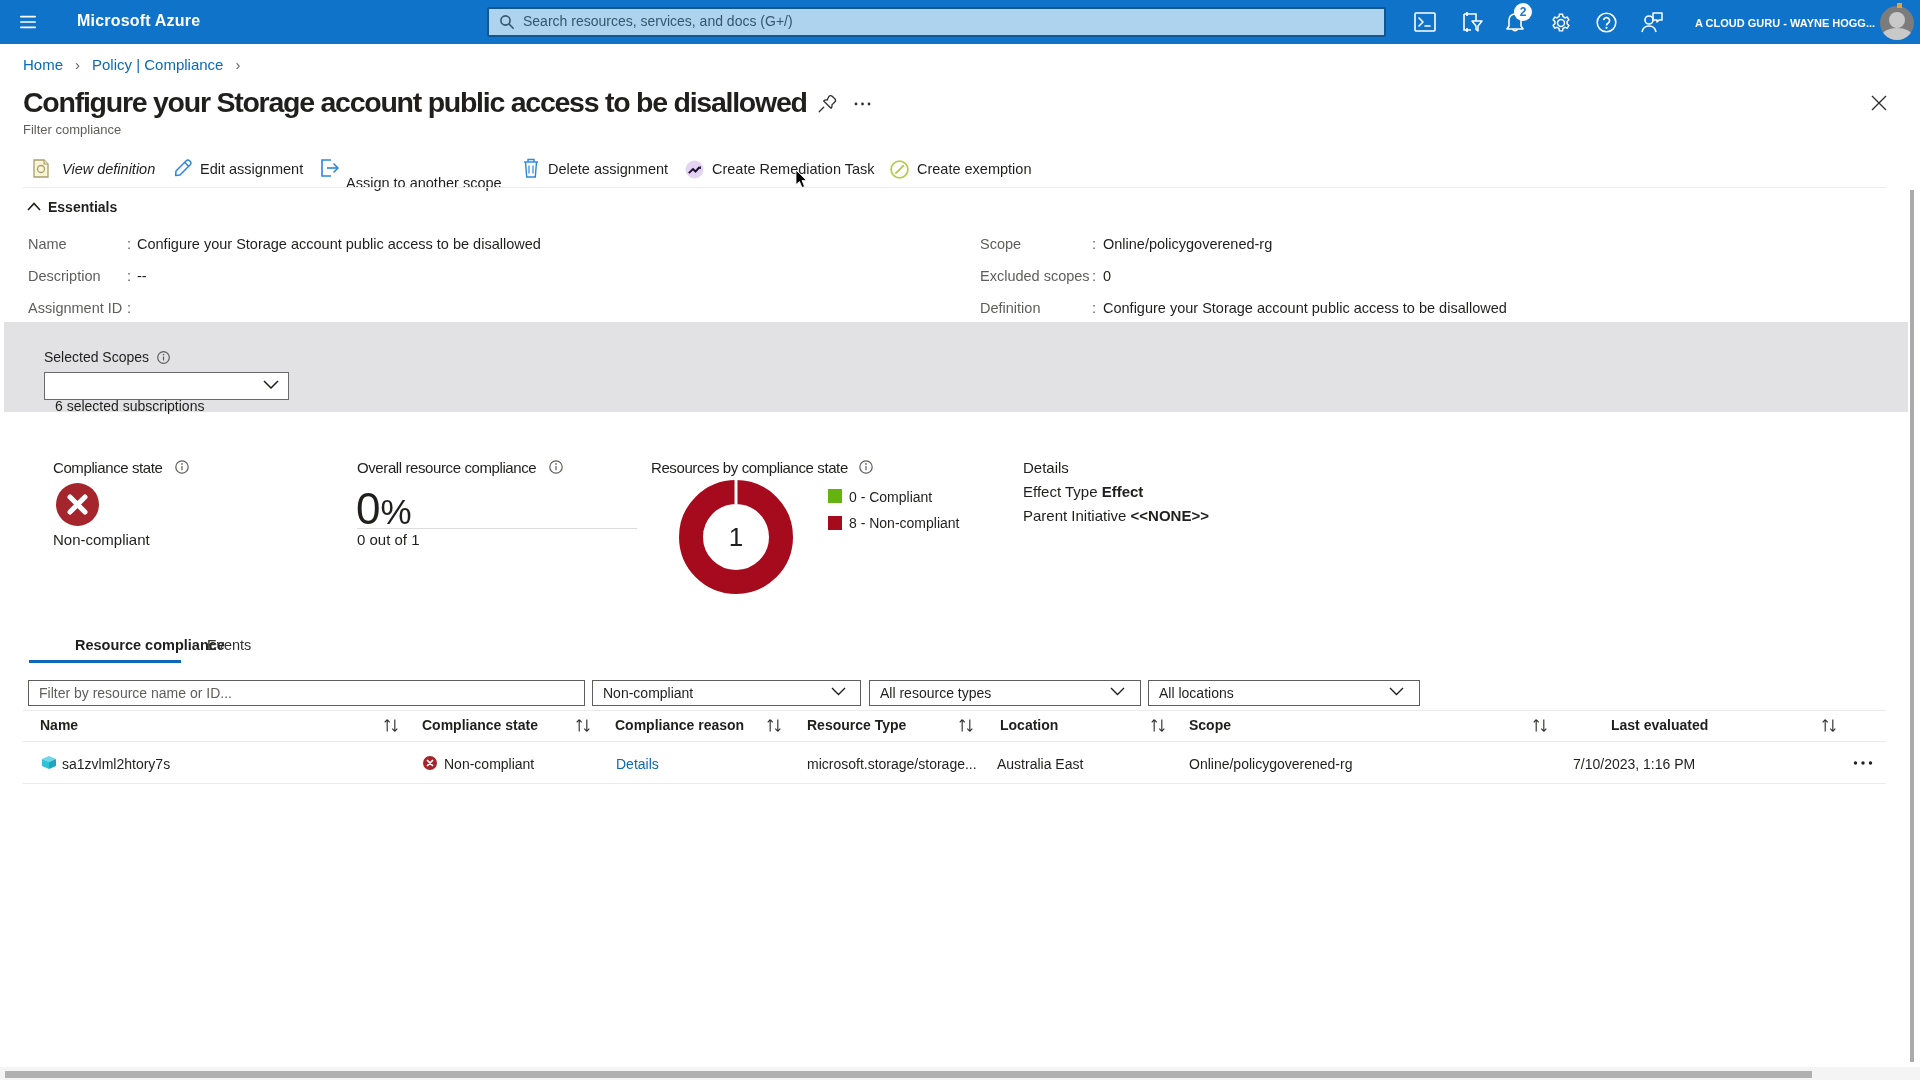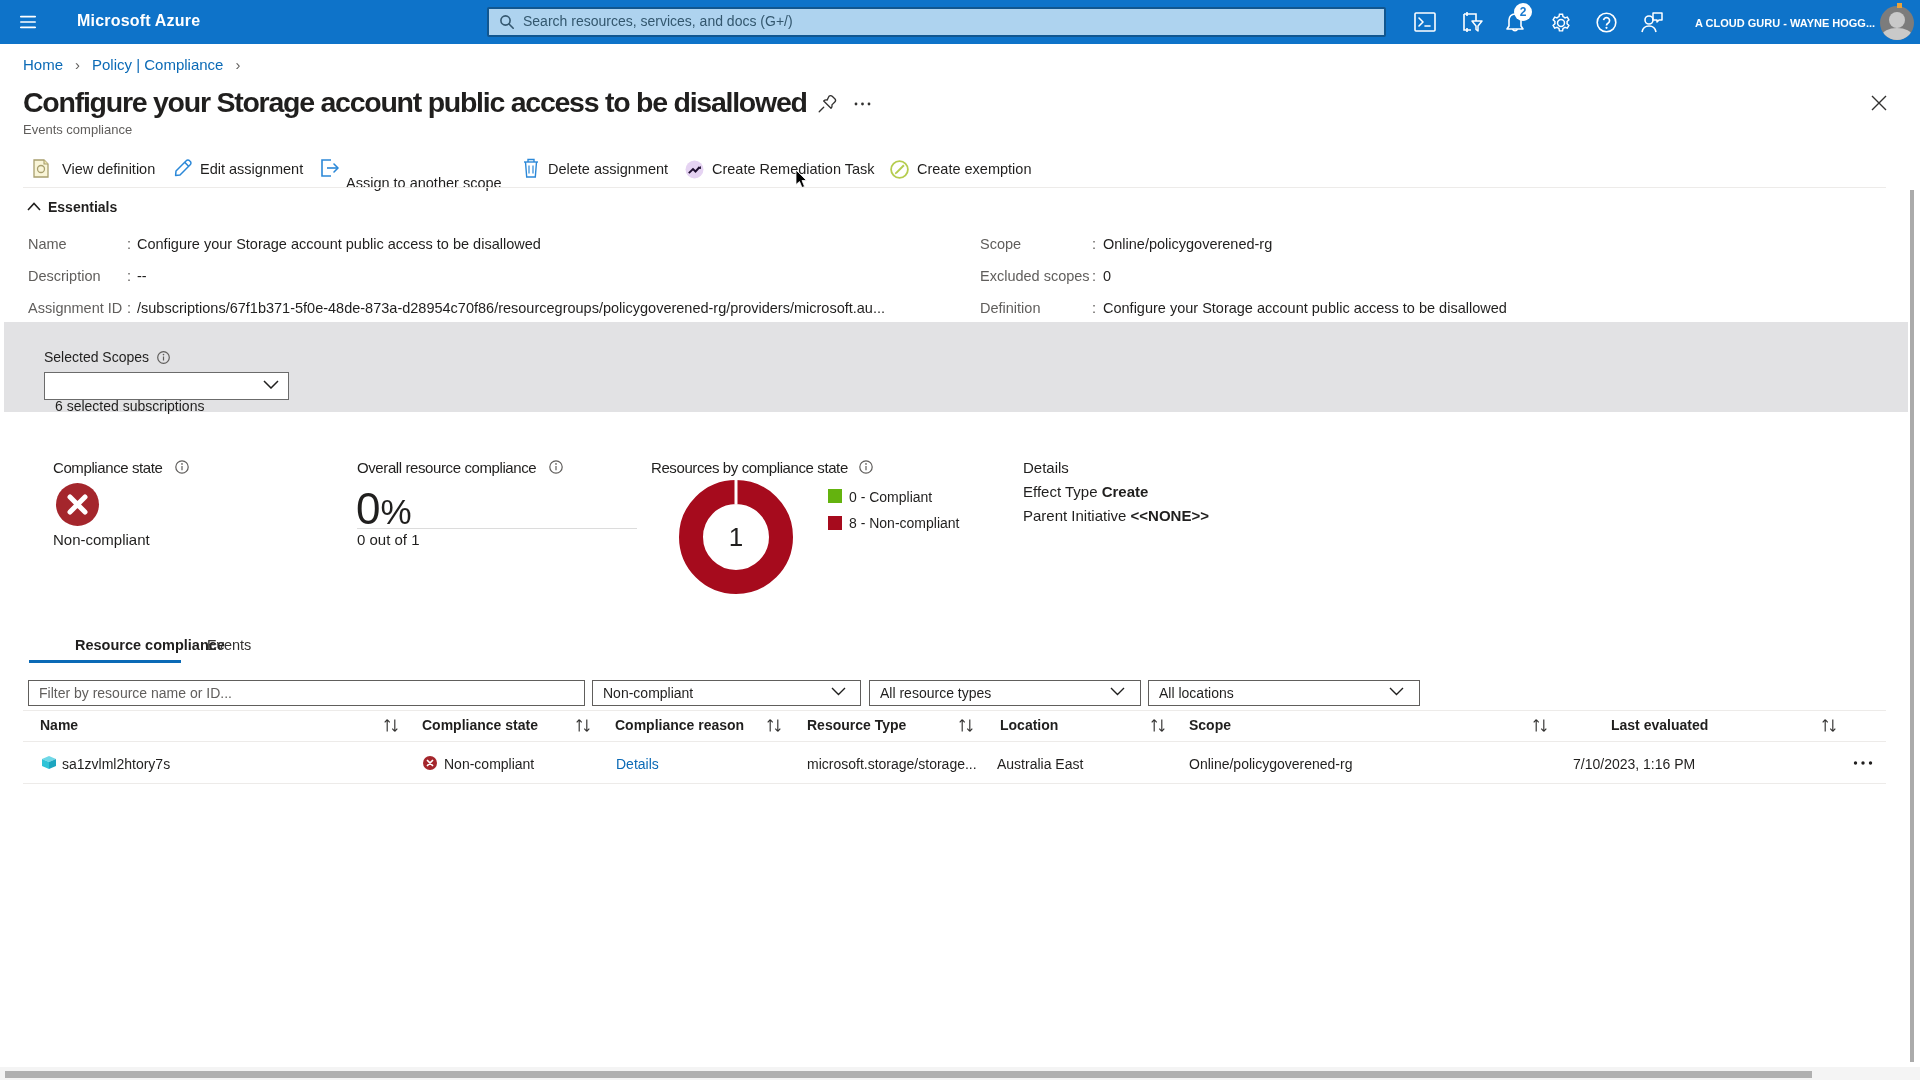--- a/index.html
+++ b/index.html
@@ -87,30 +87,30 @@
   </svg>
   <svg class="abs" style="left:853px;top:101px;" width="20" height="6" viewBox="0 0 20 6">
     <circle cx="3" cy="3" r="1.4" fill="#323130"></circle>
       <circle cx="9.5" cy="3" r="1.4" fill="#323130"></circle>
       <circle cx="16" cy="3" r="1.4" fill="#323130"></circle>
   </svg>
 
   <svg class="abs" style="left:1871px;top:95px;" width="16" height="16" viewBox="0 0 16 16">
     <path d="M1 1 L15 15 M15 1 L1 15" stroke="#323130" stroke-width="1.4"></path>
   </svg>
-  <div class="abs" style="left:23px;top:122px;font-size:13px;color:#605e5c;">Events compliance</div>
+  <div class="abs" style="left:23px;top:122px;font-size:13px;color:#605e5c;">Filter compliance</div>
 
   <div class="abs" style="left:0px;top:155px;width:1920px;height:32px;"></div>
 
   <svg class="abs" style="left:33px;top:159px;" width="16" height="19" viewBox="0 0 16 19">
     <path d="M1 1 h10 l4 4 v13 h-14 z" fill="#f9f5d8" stroke="#a89f6e" stroke-width="1.3"></path>
     <path d="M11 1 v4 h4" fill="#efe6b0" stroke="#a89f6e" stroke-width="1.1"></path>
     <circle cx="8" cy="10" r="3.5" fill="none" stroke="#a89f6e" stroke-width="1.3"></circle>
   </svg>
-  <div class="abs val" style="left:62px;top:161px;">View definition</div>
+  <div class="abs val" style="left:62px;top:161px;font-style:italic;">View definition</div>
 
   <svg class="abs" style="left:174px;top:159px;" width="18" height="18" viewBox="0 0 18 18">
     <path d="M12.2 1.8 a2.3 2.3 0 0 1 3.4 0 l0.6 0.6 a2.3 2.3 0 0 1 0 3.4 L6 16 L1.6 16.4 L2 12 Z" fill="none" stroke="#2b88d8" stroke-width="1.5" stroke-linejoin="round"></path>
     <line x1="10.8" y1="3.4" x2="14.6" y2="7.2" stroke="#2b88d8" stroke-width="1.5"></line>
   </svg>
   <div class="abs val" style="left:200px;top:161px;">Edit assignment</div>
 
   <svg class="abs" style="left:321px;top:159px;" width="19" height="18" viewBox="0 0 19 18">
     <path d="M10 1 h-9 v16 h9" fill="none" stroke="#2b88d8" stroke-width="1.6"></path>
     <line x1="6" y1="9" x2="16" y2="9" stroke="#2b88d8" stroke-width="1.6"></line>
@@ -153,21 +153,20 @@
   <div class="abs lbl" style="left:28px;top:236px;">Name</div>
   <div class="abs lbl" style="left:127px;top:236px;">:</div>
   <div class="abs val" style="left:137px;top:236px;">Configure your Storage account public access to be disallowed</div>
 
   <div class="abs lbl" style="left:28px;top:268px;">Description</div>
   <div class="abs lbl" style="left:127px;top:268px;">:</div>
   <div class="abs val" style="left:137px;top:268px;">--</div>
 
   <div class="abs lbl" style="left:28px;top:300px;">Assignment ID</div>
   <div class="abs lbl" style="left:127px;top:300px;">:</div>
-  <div class="abs val" style="left:137px;top:300px;">/subscriptions/67f1b371-5f0e-48de-873a-d28954c70f86/resourcegroups/policygoverened-rg/providers/microsoft.au...</div>
 
   <div class="abs lbl" style="left:980px;top:236px;">Scope</div>
   <div class="abs lbl" style="left:1092px;top:236px;">:</div>
   <div class="abs val" style="left:1103px;top:236px;">Online/policygoverened-rg</div>
 
   <div class="abs lbl" style="left:980px;top:268px;">Excluded scopes</div>
   <div class="abs lbl" style="left:1092px;top:268px;">:</div>
   <div class="abs val" style="left:1103px;top:268px;">0</div>
 
   <div class="abs lbl" style="left:980px;top:300px;">Definition</div>
@@ -220,21 +219,21 @@
     <circle cx="57" cy="57" r="45" fill="none" stroke="#a60b1d" stroke-width="24"></circle>
     <rect x="55.5" y="0" width="3" height="24" fill="#fff"></rect>
     <text x="57" y="66" text-anchor="middle" font-size="26" fill="#201f1e" font-family="Liberation Sans">1</text>
   </svg>
   <div class="abs" style="left:828px;top:489px;width:14px;height:14px;background:#64b30e;"></div>
   <div class="abs" style="left:849px;top:489px;font-size:14px;color:#201f1e;">0 - Compliant</div>
   <div class="abs" style="left:828px;top:516px;width:14px;height:14px;background:#a60b1d;"></div>
   <div class="abs" style="left:849px;top:515px;font-size:14px;color:#201f1e;">8 - Non-compliant</div>
 
   <div class="abs" style="left:1023px;top:459px;font-size:15px;color:#201f1e;">Details</div>
-  <div class="abs" style="left:1023px;top:483px;font-size:15px;color:#201f1e;">Effect Type <span style="font-weight:bold;">Create</span></div>
+  <div class="abs" style="left:1023px;top:483px;font-size:15px;color:#201f1e;">Effect Type <span style="font-weight:bold;">Effect</span></div>
   <div class="abs" style="left:1023px;top:507px;font-size:15px;color:#201f1e;">Parent Initiative <span style="font-weight:bold;">&lt;&lt;NONE&gt;&gt;</span></div>
 
   <div class="abs" style="left:29px;top:637px;font-size:14.5px;font-weight:bold;color:#201f1e;margin-left:46px;">Resource compliance</div>
   <div class="abs" style="left:29px;top:660px;width:152px;height:3px;background:#0b6ab6;"></div>
   <div class="abs" style="left:207px;top:637px;font-size:14.5px;color:#323130;">Events</div>
 
   <div class="abs" style="left:28px;top:680px;width:557px;height:26px;background:#fff;border:1px solid #605e5c;"></div>
   <div class="abs" style="left:39px;top:685px;font-size:14px;color:#605e5c;">Filter by resource name or ID...</div>
   <div class="abs" style="left:592px;top:680px;width:269px;height:26px;background:#fff;border:1px solid #605e5c;"></div>
   <div class="abs" style="left:603px;top:685px;font-size:14px;color:#201f1e;">Non-compliant</div>

